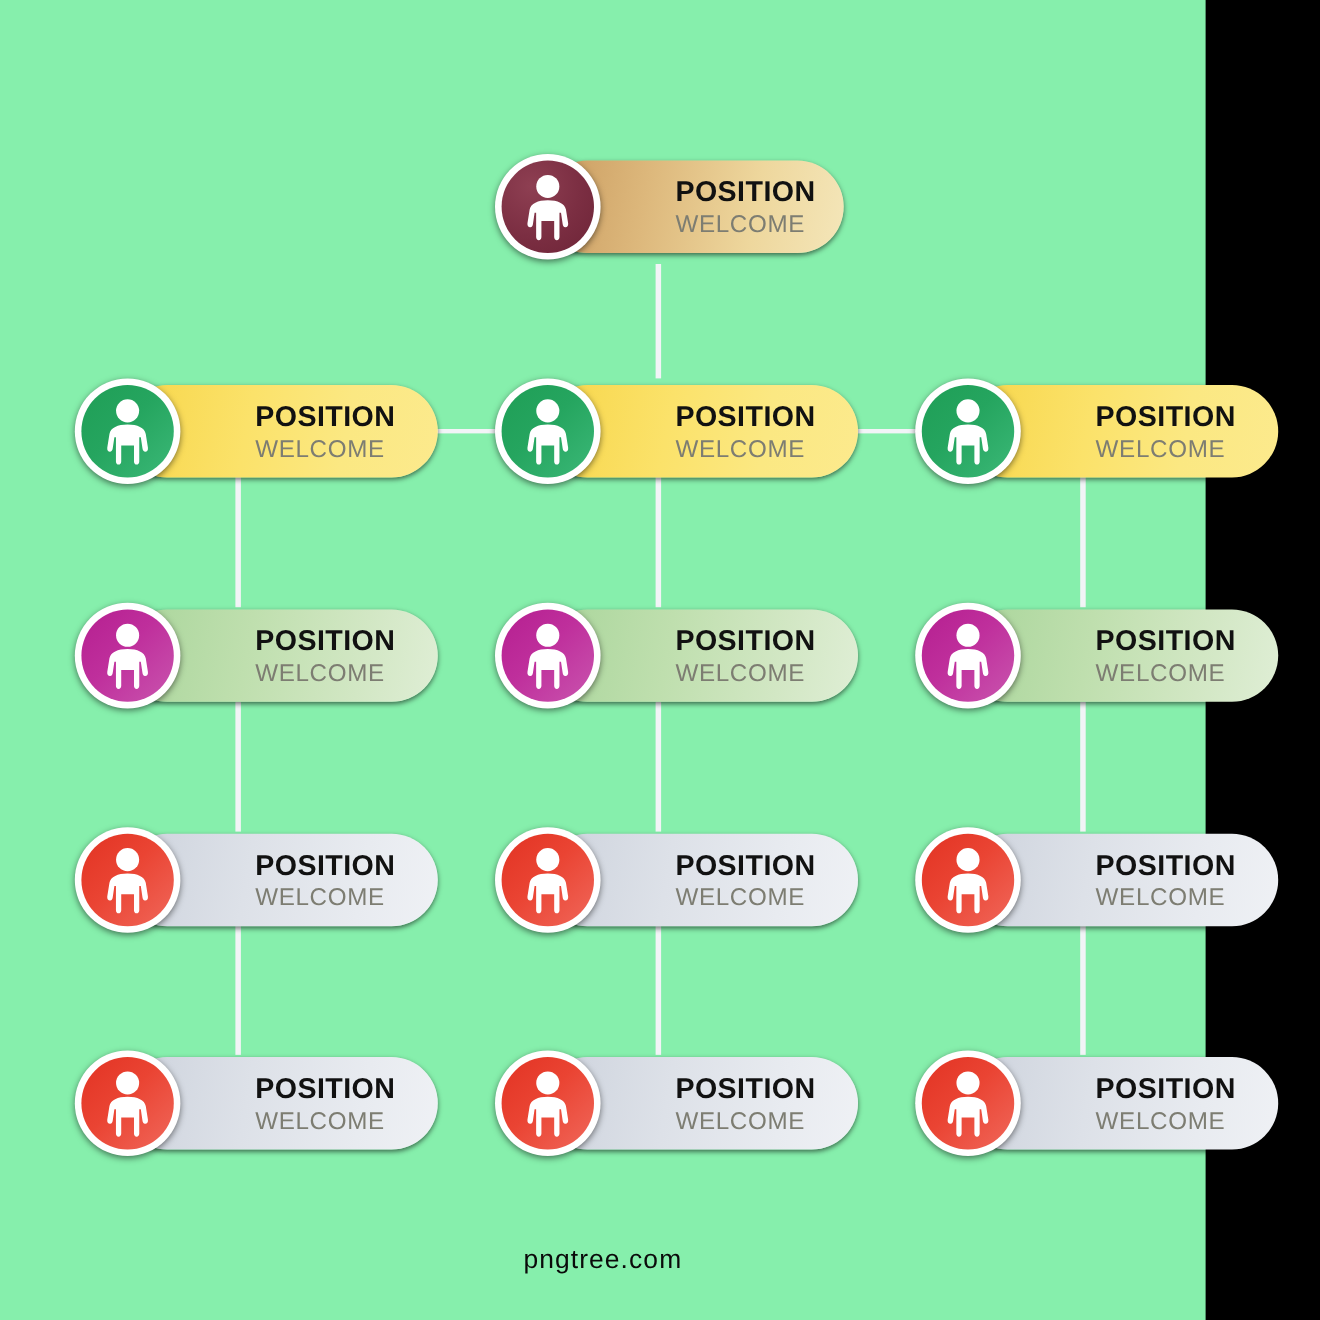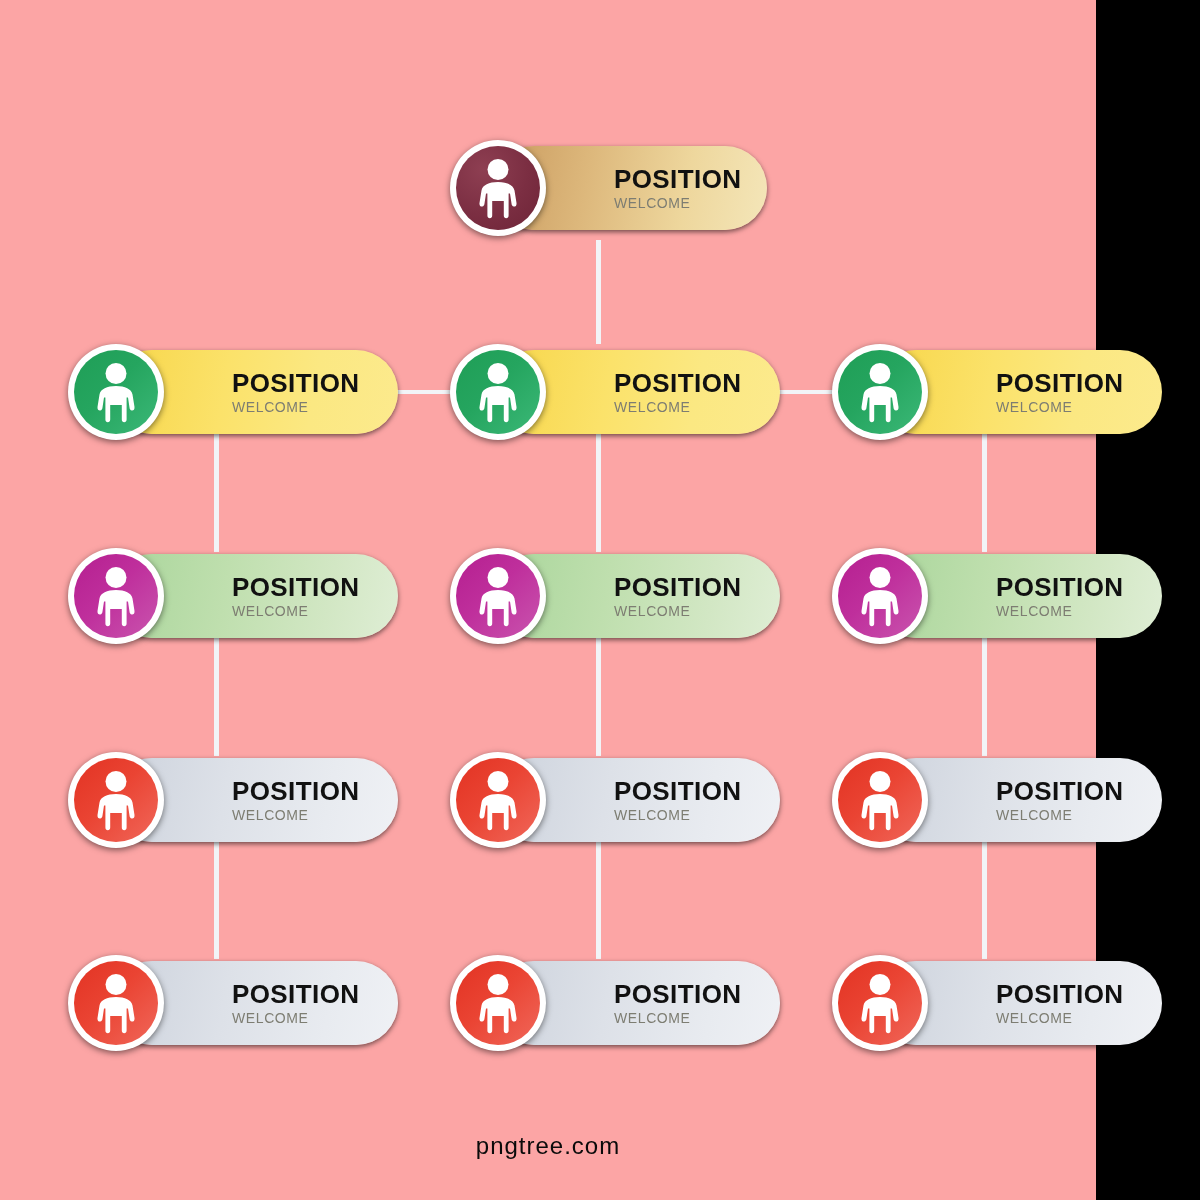--- a/index.html
+++ b/index.html
@@ -1,19 +1,19 @@
 <!DOCTYPE html>
 <html><head>
 <meta charset="utf-8">
 <style>
   * { margin:0; padding:0; box-sizing:border-box; }
   html,body { width:1200px; height:1200px; background:#000; overflow:hidden; }
   body { font-family:"Liberation Sans", sans-serif; }
 
-  #chart { position:relative; width:1096px; height:1200px; background:#fca5a5; }
+  #chart { position:relative; width:1096px; height:1200px; background:#86efac; }
 
   
   .conn { position:absolute; background:#f2f4f7; }
   .conn.v { width:5px; }
   .conn.h { height:4px; }
 
   
   .node { position:absolute; height:96px; display:flex; align-items:center; }
 
   .pill {
@@ -22,21 +22,21 @@
     display:flex; align-items:center;
     padding-left:122px;
     box-shadow:0 2px 5px rgba(0,0,0,.55);
   }
   .pill-text { display:flex; flex-direction:column; justify-content:center; line-height:1.05; }
   .title {
     font-size:26px; font-weight:bold; color:#111111;
     letter-spacing:.4px;
   }
   .subtitle {
-    font-size:14px; font-weight:normal; color:#7d7d72;
+    font-size:22px; font-weight:normal; color:#7d7d72;
     letter-spacing:.6px; margin-top:3px;
   }
 
   
   .avatar {
     position:absolute; left:0; top:0;
     width:96px; height:96px; border-radius:50%;
     background:#ffffff;
     display:flex; align-items:center; justify-content:center;
     box-shadow:0 2px 6px rgba(0,0,0,.5);

